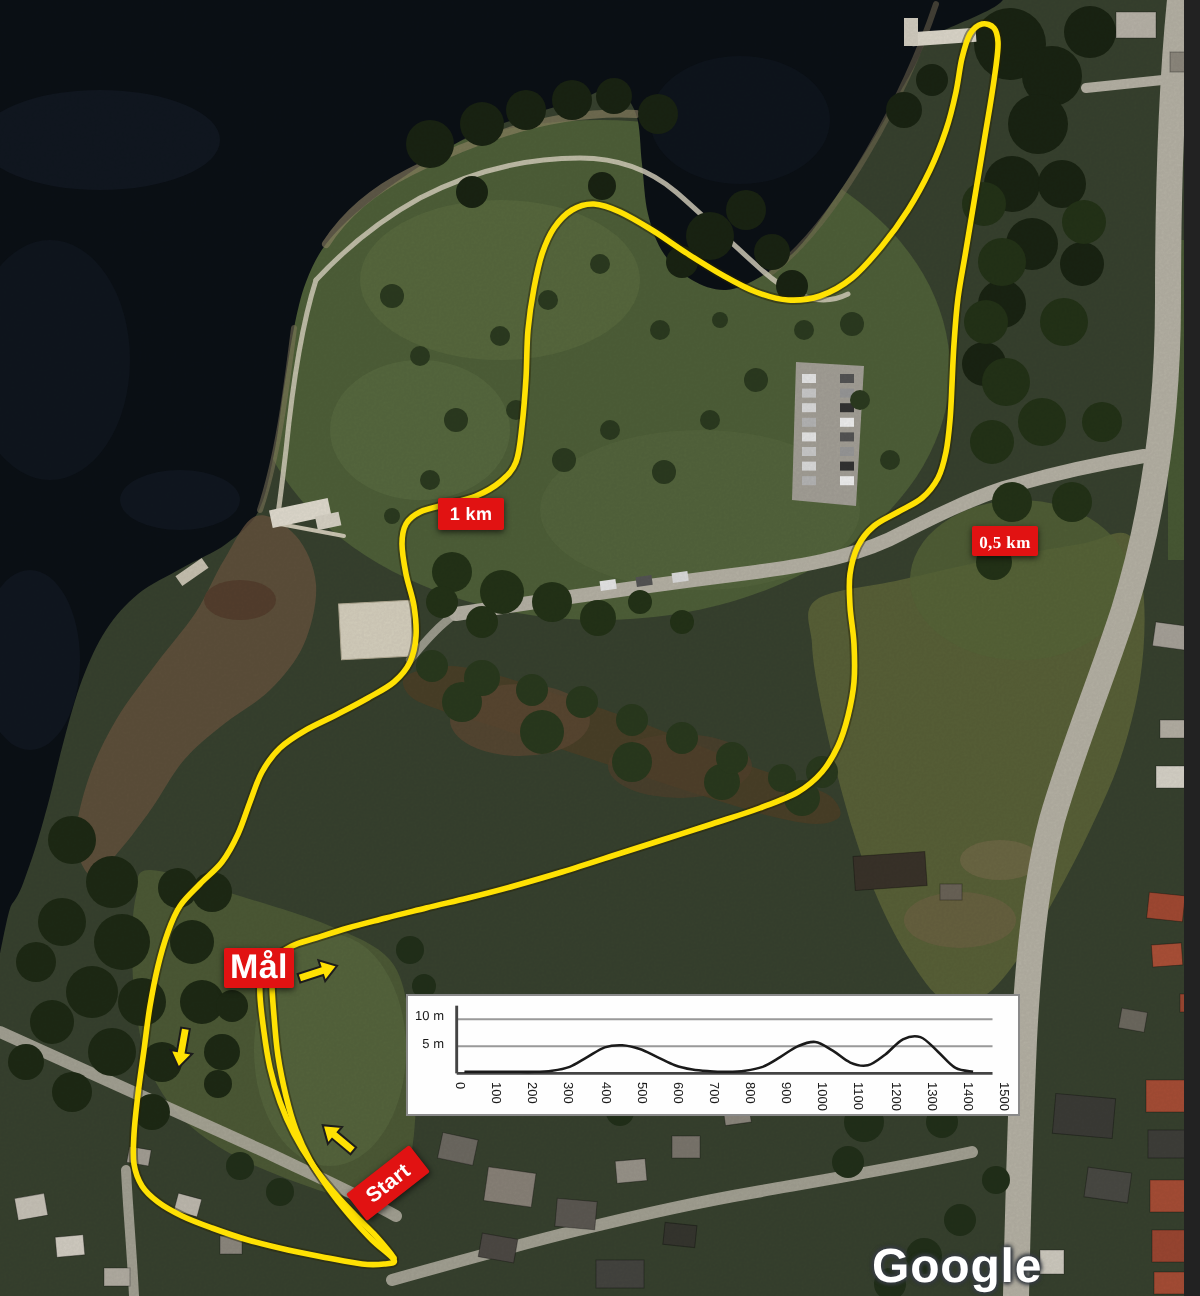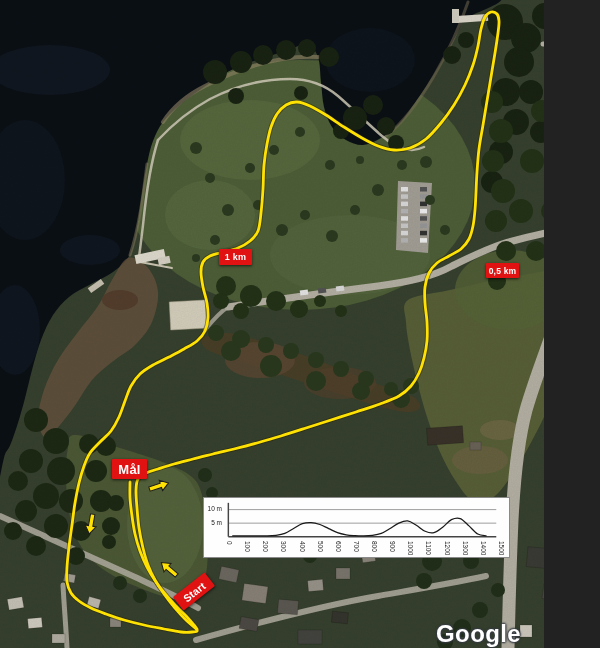--- a/index.html
+++ b/index.html
@@ -1,24 +1,24 @@
 <!DOCTYPE html>
 <html><head>
 <meta charset="utf-8">
 <style>
   html,body{margin:0;padding:0;background:#222;}
-  .stage{position:relative;width:544px;height:648px;overflow:hidden;
+  .stage{position:relative;width:592px;height:648px;overflow:hidden;
          font-family:"Liberation Sans",sans-serif;background:#38422f;}
   .map-svg{position:absolute;left:0;top:0;width:600px;height:648px;display:block;}
   .marker{position:absolute;display:flex;align-items:center;justify-content:center;
           color:#fff;font-weight:bold;border-radius:1px;
           box-shadow:0 1px 3px rgba(0,0,0,.65);letter-spacing:.2px;}
   .m-1km{left:219px;top:249px;width:33px;height:16px;font-size:9px;}
-  .m-05km{left:486px;top:263px;width:33px;height:15px;font-size:8.5px;}
-  .m-maal{left:112px;top:459px;width:35px;height:20px;font-size:13px;}
+  .m-05km{left:486px;top:263px;width:33px;height:15px;font-size:8.5px;font-family:Liberation Serif, serif;}
+  .m-maal{left:112px;top:474px;width:35px;height:20px;font-size:17px;}
   .m-start{left:174px;top:583px;width:40px;height:17px;font-size:10.5px;
            transform:rotate(-38deg);}
   .elev{position:absolute;left:203px;top:497px;width:307px;height:61px;
         background:#fefefe;border:1px solid #8a8a8a;box-sizing:border-box;}
   .elev svg{position:absolute;left:0;top:0;width:100%;height:100%;}
   .ylab{position:absolute;left:0;width:18px;text-align:right;font-size:6.5px;
         color:#1a1a1a;line-height:6.5px;}
   .ylab.y10{top:8px;} .ylab.y5{top:21.5px;}
   .xtick{position:absolute;font-size:6.5px;color:#1a1a1a;white-space:nowrap;
          transform:rotate(90deg);transform-origin:0 0;line-height:6.5px;}

